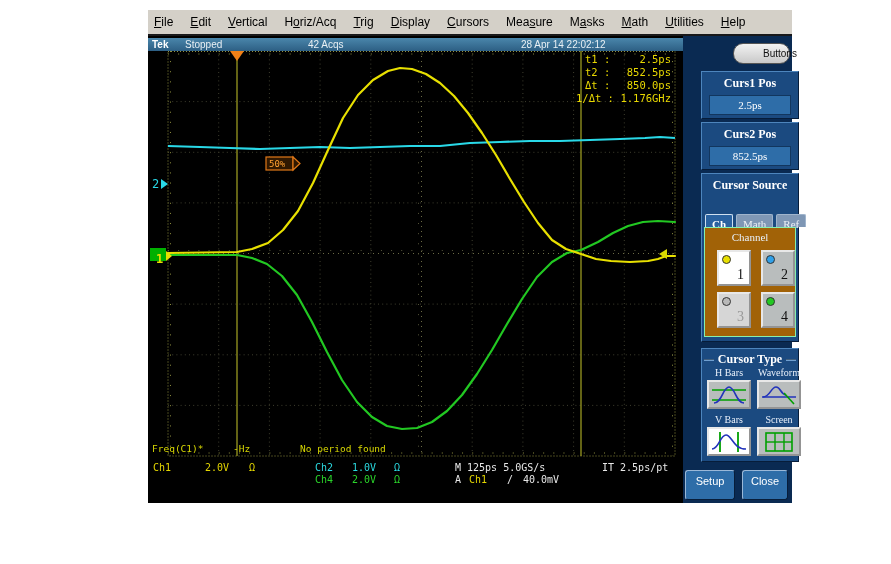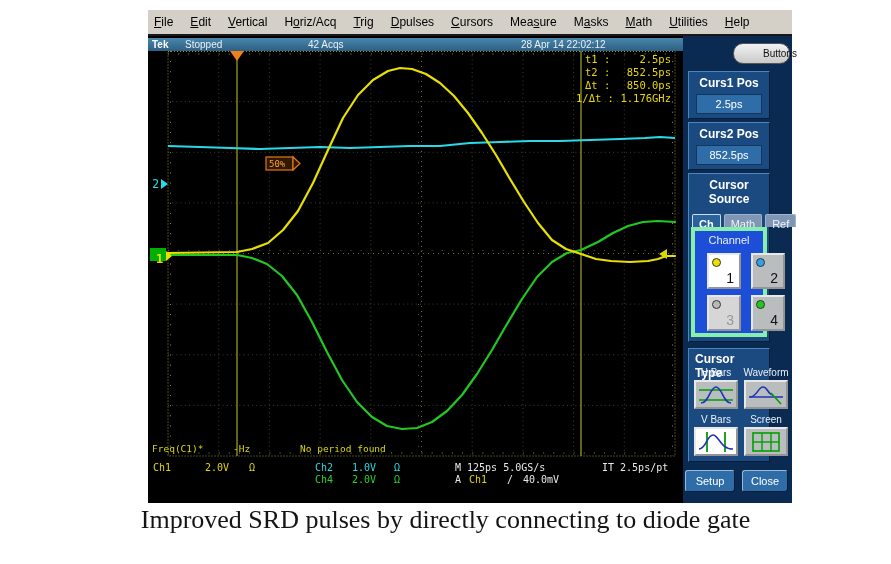--- a/index.html
+++ b/index.html
@@ -27,68 +27,68 @@
 
   
   .readouts { position:absolute; left:0; top:450px; width:567px; height:36px; font-family:"DejaVu Sans Mono", monospace; font-size:10px; }
   .readouts span { position:absolute; white-space:nowrap; }
   .r1 { top:2px; } .r2 { top:14px; }
   .c-y { color:#e3d600; } .c-c { color:#2bd9e0; } .c-g { color:#2ad42a; } .c-w { color:#e8e8e8; }
 
   
   .panel { position:absolute; left:535px; top:26px; width:109px; height:467px; background:#0a2a52; }
   .btn-pill { position:absolute; left:50px; top:7px; width:57px; height:21px; background:linear-gradient(#f2f2f2,#c9c9c9); border:1px solid #555; border-radius:10px; font-size:10px; color:#111; text-align:center; line-height:19px;padding-left:29px; }
-  .sec { position:absolute; left:5px; width:82px; background:#1b4a80; border-top:1px solid #4d85bd; border-left:1px solid #4d85bd; border-right:1px solid #071d3a; border-bottom:1px solid #071d3a; }
+  .sec { position:absolute; left:18px; width:98px; background:#1b4a80; border-top:1px solid #4d85bd; border-left:1px solid #4d85bd; border-right:1px solid #071d3a; border-bottom:1px solid #071d3a;font-family:Liberation Serif, serif; }
   .sec-title { text-align:center; color:#ffffff; font-weight:bold; font-size:12px; padding-top:4px; }
   .val-box { margin:4px 7px 0 7px; height:20px; background:#2e6da8; border:1px solid #12365e; color:#ffffff; font-size:11px; text-align:center; line-height:19px; }
   .sec-curs1 { top:35px; height:48px; }
   .sec-curs2 { top:86px; height:48px; }
   .sec-src   { top:137px; height:169px; }
   .tabs { position:absolute; left:3px; top:32px; height:21px; display:flex; gap:3px; font-size:11px; }
   .tab { padding:3px 6px 2px 6px; background:#7f97b5; color:#eef2f6; border:1px solid #9fb4cc; border-bottom:none; border-radius:2px 2px 0 0;margin-top:8px; }
   .tab.active { background:#2a62a0; color:#ffffff; border-color:#cfe0f0; font-weight:bold; }
-  .src-box { position:absolute; left:2px; right:2px; top:53px; bottom:4px; background:#1d4ed8; border:4px solid #86efac; }
+  .src-box { position:absolute; left:2px; right:2px; top:53px; bottom:4px; background:#a16207; border:1px solid #86efac; }
   .ch-label { text-align:center; color:#e8f0fa; font-size:11px; padding-top:3px; }
   .ch-grid { position:absolute; left:0; top:22px; width:100%; }
   .ch-btn { position:absolute; width:34px; height:36px; background:#b9bdbd; border:2px outset #e8e8e8; }
   .ch-btn.sel { background:#ffffff; }
   .ch-btn.dis { background:#d6d6d6; }
   .ch-dot { position:absolute; left:3px; top:3px; width:9px; height:9px; border-radius:50%; border:1px solid #333; }
   .ch-num { position:absolute; right:5px; bottom:1px; font-size:14px; color:#111; }
   .ch-btn.dis .ch-num { color:#999; }
   .b1 { left:12px; top:0; } .b2 { left:56px; top:0; } .b3 { left:12px; top:42px; } .b4 { left:56px; top:42px; }
   .sec-type { top:312px; height:114px; background:#1b4a80; }
   .type-title { display:flex; align-items:center; color:#ffffff; font-weight:bold; font-size:12px; padding:3px 2px 0 2px; gap:4px; }
   .type-title::before, .type-title::after { content:""; flex:1; border-top:2px groove #6f9fd0; }
   .type-grid { position:absolute; left:0; top:18px; width:100%; }
   .type-cell { position:absolute; width:48px; text-align:center; }
   .t1 { left:3px; top:0; } .t2 { left:53px; top:0; } .t3 { left:3px; top:47px; } .t4 { left:53px; top:47px; }
   .type-label { color:#e8f0fa; font-size:10px; height:12px; }
   .type-btn { width:44px; height:29px; margin:1px auto 0 auto; background:#b9bdbd; border:2px outset #e8e8e8; display:flex; align-items:center; justify-content:center; }
   .type-btn.sel { background:#ffffff; }
-  .action-btn { position:absolute; height:22px; background:#2e6da8; border:1px solid #9ab8d8; border-bottom-color:#071d3a; border-right-color:#071d3a; border-radius:3px; color:#fff; font-size:11px; text-align:center; line-height:20px; }
+  .action-btn { position:absolute; height:30px; background:#2e6da8; border:1px solid #9ab8d8; border-bottom-color:#071d3a; border-right-color:#071d3a; border-radius:3px; color:#fff; font-size:11px; text-align:center; line-height:20px; }
   .setup-btn { left:2px; top:434px; width:50px; }
   .close-btn { left:59px; top:434px; width:46px; }
 
   .caption { position:absolute; left:0; top:505px; width:891px; text-align:center; font-family:"Liberation Serif", serif; font-size:26px; color:#141414; }
 </style>
 </head>
 <body>
 
 <div class="page">
 
   <div class="scope">
 
     <div class="menubar">
       <span class="menu-item"><span></span><span class="mkey">F</span><span>ile</span></span>
       <span class="menu-item"><span></span><span class="mkey">E</span><span>dit</span></span>
       <span class="menu-item"><span></span><span class="mkey">V</span><span>ertical</span></span>
       <span class="menu-item"><span>H</span><span class="mkey">o</span><span>riz/Acq</span></span>
       <span class="menu-item"><span></span><span class="mkey">T</span><span>rig</span></span>
-      <span class="menu-item"><span></span><span class="mkey">D</span><span>pulses</span></span>
+      <span class="menu-item"><span></span><span class="mkey">D</span><span>isplay</span></span>
       <span class="menu-item"><span></span><span class="mkey">C</span><span>ursors</span></span>
       <span class="menu-item"><span>Mea</span><span class="mkey">s</span><span>ure</span></span>
       <span class="menu-item"><span>M</span><span class="mkey">a</span><span>sks</span></span>
       <span class="menu-item"><span></span><span class="mkey">M</span><span>ath</span></span>
       <span class="menu-item"><span></span><span class="mkey">U</span><span>tilities</span></span>
       <span class="menu-item"><span></span><span class="mkey">H</span><span>elp</span></span>
     </div>
 
     <div class="statusbar">
       <span class="st-brand">Tek</span>
@@ -282,14 +282,13 @@
             </div>
           </div>
         </div>
       </div>
 
       <div class="action-btn setup-btn">Setup</div>
       <div class="action-btn close-btn">Close</div>
     </div>
   </div>
 
-  <div class="caption">Improved SRD pulses by directly connecting to diode gate</div>
 </div>
 
 </body></html>

